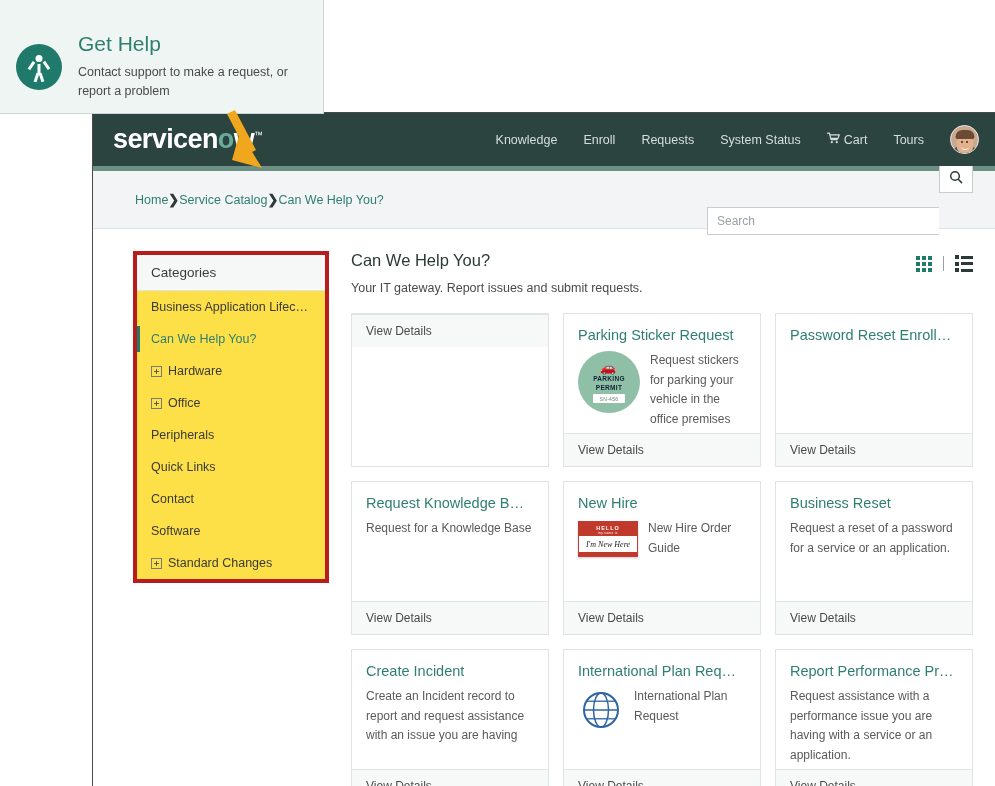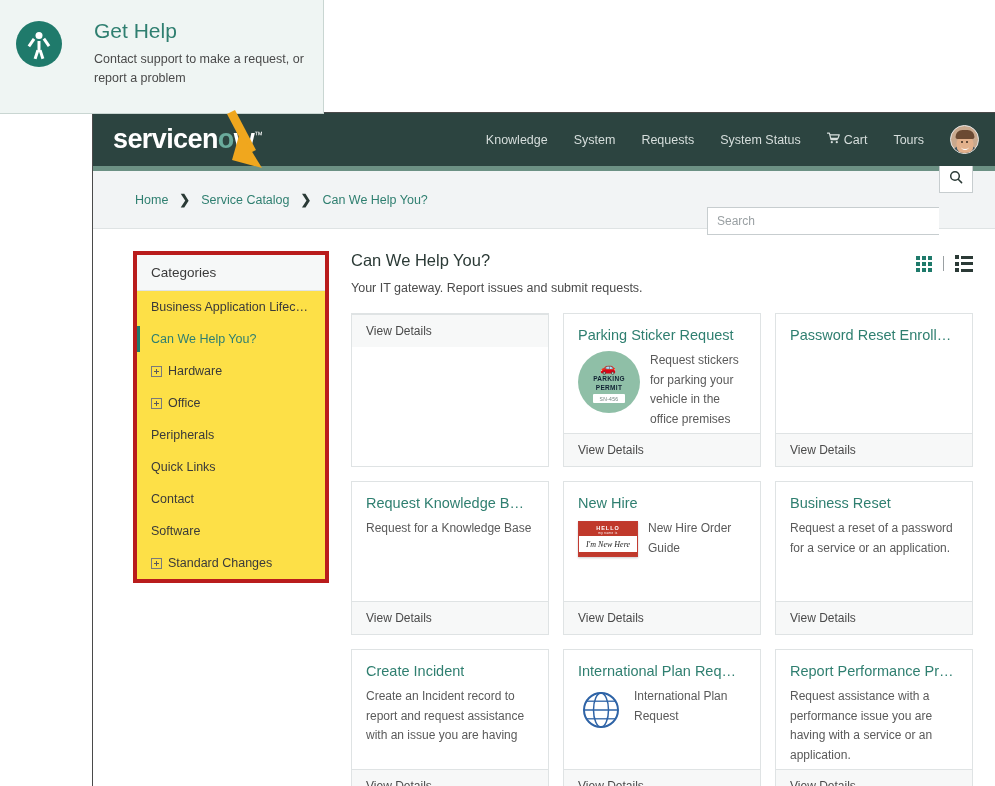--- a/index.html
+++ b/index.html
@@ -8,21 +8,21 @@
     background: #ffffff;
     font-family: "Liberation Sans", sans-serif;
     overflow: hidden;
   }
   #root { position: relative; width: 995px; height: 786px; background: #ffffff; }
 
   
   .gethelp {
     position: absolute; left: 0; top: 0; width: 324px; height: 114px;
     background: #eff5f3; border: 1px solid #c9d6d2; border-left: none; border-top: none;
-    display: flex; align-items: flex-start; padding: 18px 16px 0 16px; z-index: 40; gap: 16px;
+    display: flex; align-items: center; padding: 18px 16px 0 16px; z-index: 40;
   }
   .gethelp-icon {
     width: 46px; height: 46px; border-radius: 50%; background: #1f7a6b;
     flex: 0 0 46px; position: relative; margin-top: 3px;
   }
   .gethelp-icon .head {
     position: absolute; left: 50%; top: 11px; width: 7px; height: 7px;
     border-radius: 50%; background: #fff; transform: translateX(-50%);
   }
   .gethelp-icon .body {
@@ -87,21 +87,21 @@
     position: absolute; left: 50%; top: 19px; width: 9px; height: 5px;
     border-bottom: 1.6px solid #fff; border-radius: 0 0 9px 9px; transform: translateX(-50%);
   }
   .topbar-underline { height: 5px; background: #6c9184; }
 
   
   .crumbbar {
     height: 58px; background: #f2f4f5; border-bottom: 1px solid #dfe3e4;
     display: flex; align-items: center; padding: 0 22px 0 42px;
   }
-  .crumbs { display: flex; align-items: center; gap: 11px; font-size: 12.5px; }
+  .crumbs { display: flex; align-items: center; font-size: 12.5px; }
   .crumbs a { color: #2f7f70; text-decoration: none; }
   .crumbs .sep { color: #2b3a36; font-size: 13px; font-weight: bold; }
   .crumbs .cur { color: #2f7f70; }
   .searchwrap { margin-left: auto; display: flex; align-items: stretch; }
   .searchbox {
     width: 232px; height: 28px; border: 1px solid #c7cdcf; border-right: none;
     background: #fff; font-size: 12px; color: #333; padding: 0 9px;
     font-family: "Liberation Sans", sans-serif;
     margin-top: 42px;
   }
@@ -227,21 +227,21 @@
   </div>
 
   <div class="app">
 
     <div class="topbar">
       <div class="logo">
         <span>servicen</span><span class="o">o</span><span>w</span><span class="tm">™</span>
       </div>
       <div class="topnav">
         <a href="#">Knowledge</a>
-        <a href="#">System</a>
+        <a href="#">Enroll</a>
         <a href="#">Requests</a>
         <a href="#">System Status</a>
         <a href="#" class="cart-wrap">
           <span class="cart-ico">
             <svg width="13" height="12" viewBox="0 0 13 12" fill="none">
               <path d="M0.5 1.2H2.4L4.0 7.6H10.3" stroke="#d6dedc" stroke-width="1.2" stroke-linecap="round" stroke-linejoin="round"></path>
               <path d="M3.0 2.8H12.3L11.0 6.4H3.9" stroke="#d6dedc" stroke-width="1.2" stroke-linejoin="round"></path>
               <circle cx="4.8" cy="10.2" r="1.1" fill="#d6dedc"></circle>
               <circle cx="9.8" cy="10.2" r="1.1" fill="#d6dedc"></circle>
             </svg>

